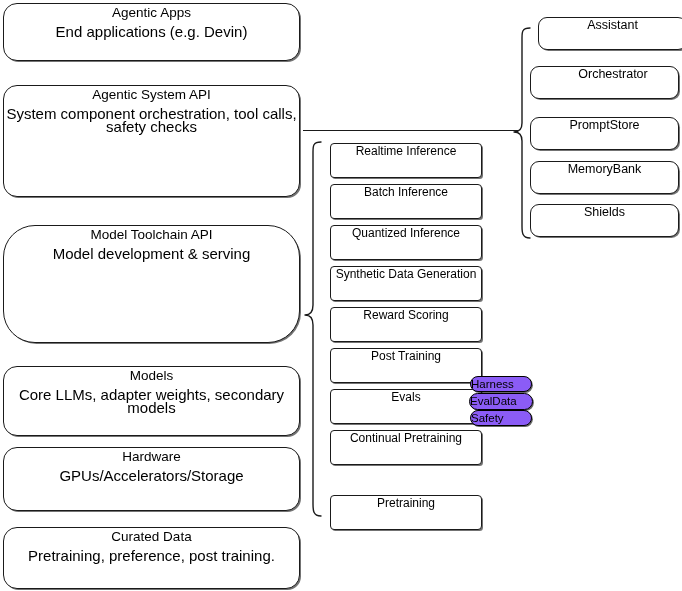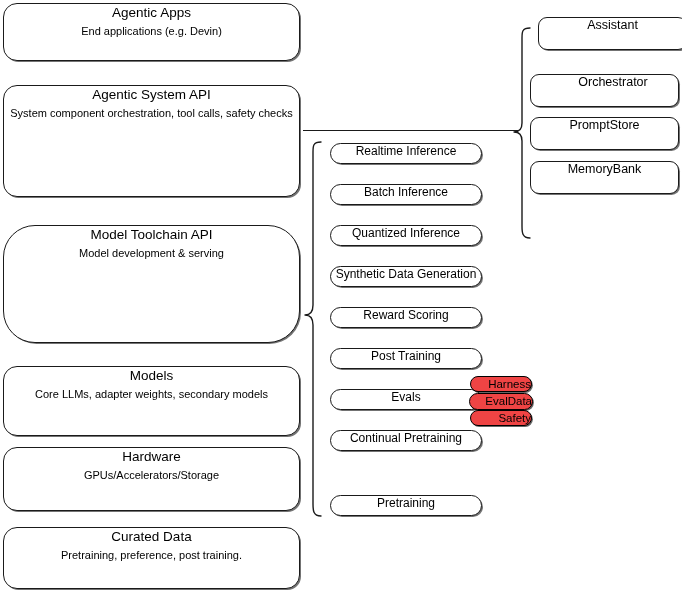--- a/index.html
+++ b/index.html
@@ -38,32 +38,32 @@
     left: 3px;
     width: 297px;
     border-radius: 14px;
   }
   .layer .title {
     font-size: 13.5px;
     line-height: 17px;
     color: #000;
   }
   .layer .sub {
-    font-size: 11px;
+    font-size: 15px;
     line-height: 13px;
     margin-top: 4px;
     color: #000;
   }
 
   
   .cap {
     left: 330px;
     width: 152px;
-    height: 21px;
-    border-radius: 12px;
+    height: 35px;
+    border-radius: 4px;
   }
   .cap .title {
     font-size: 12px;
     line-height: 15px;
   }
 
   
   .comp {
     left: 530px;
     width: 149px;
@@ -72,26 +72,26 @@
   }
   .comp .title {
     font-size: 12.5px;
     line-height: 15px;
   }
 
   
   .pill {
     position: absolute;
     box-sizing: border-box;
-    background: #ef4444;
+    background: #8b5cf6;
     border: 1.6px solid #000000;
     border-radius: 999px;
     display: flex;
     align-items: center;
-    justify-content: flex-end;
+    justify-content: flex-start;
     font-size: 11.5px;
     line-height: 13px;
     box-shadow: 1.2px 1.2px 0 -0.3px rgba(0,0,0,0.6);
     z-index: 6;
   }
 
   
   .brace {
     position: absolute;
     z-index: 2;
@@ -189,23 +189,26 @@
   <div class="brace" style="left:506px; top:26px; width:26px; height:214px;">
     <svg width="26" height="214" viewBox="0 0 26 214" fill="none" xmlns="http://www.w3.org/2000/svg">
       <path d="M24 2 C16 2 16 6 16 12 L16 97 C16 103 13 106 8 106
                C13 106 16 109 16 115 L16 200 C16 206 16 212 24 212" stroke="#1a1a1a" stroke-width="1.4" fill="none" stroke-linecap="round" stroke-linejoin="round"></path>
     </svg>
   </div>
 
   <div class="node comp" style="top:17px;margin-left:8px;">
     <div class="title">Assistant</div>
   </div>
-  <div class="node comp" style="top:74px;padding-left:17px;">
+  <div class="node comp" style="top:66px;padding-left:17px;">
     <div class="title">Orchestrator</div>
   </div>
   <div class="node comp" style="top:117px;">
     <div class="title">PromptStore</div>
   </div>
   <div class="node comp" style="top:161px;">
     <div class="title">MemoryBank</div>
   </div>
+  <div class="node comp" style="top:204px;">
+    <div class="title">Shields</div>
+  </div>
 
 </div>
 
 </body></html>

